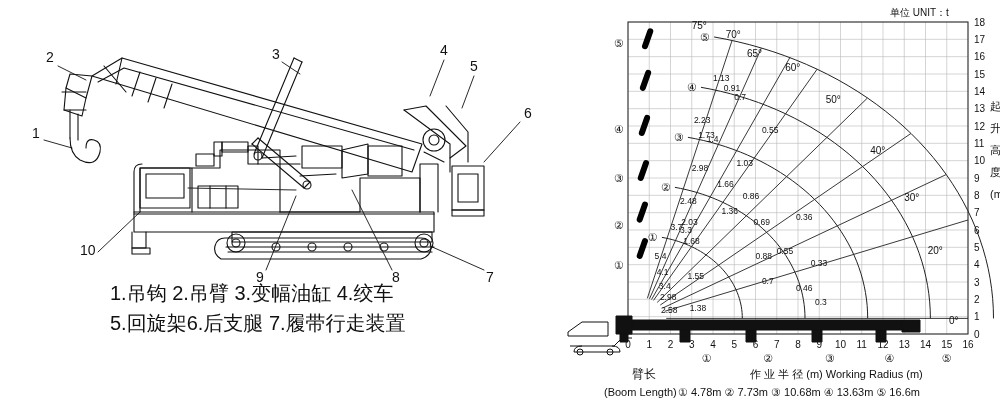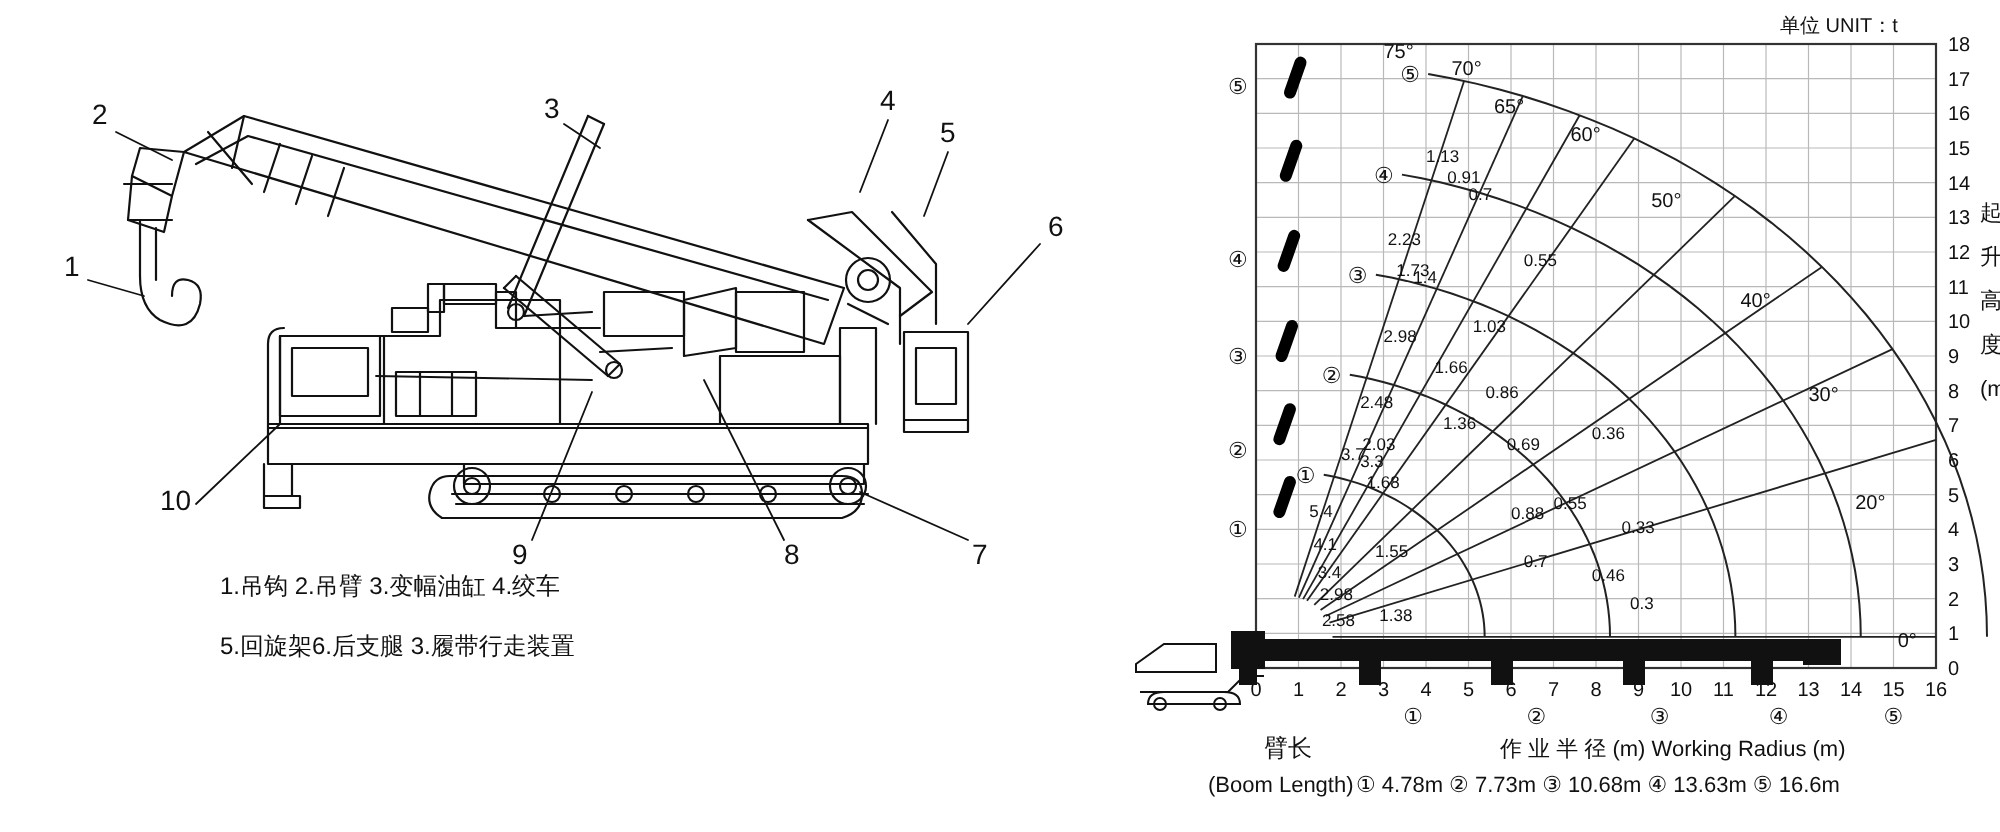--- a/index.html
+++ b/index.html
@@ -1,20 +1,20 @@
 <!DOCTYPE html>
 <html><head>
 <meta charset="utf-8">
 <style>
   html,body{margin:0;padding:0;}
   body{width:1000px;height:416px;background:#ffffff;font-family:"Liberation Sans",sans-serif;overflow:hidden;}
   #root{position:relative;width:1000px;height:416px;}
   .left-panel{position:absolute;left:0;top:0;width:560px;height:416px;}
   .right-panel{position:absolute;left:560px;top:0;width:440px;height:416px;}
-  .legend{position:absolute;left:110px;top:278px;width:420px;color:#111;font-size:12px;line-height:30px;}
+  .legend{position:absolute;left:110px;top:278px;width:420px;color:#111;font-size:20px;line-height:30px;}
   .legend div{white-space:nowrap;}
   svg{display:block;}
   text{font-family:"Liberation Sans",sans-serif;fill:#111;}
 </style>
 </head>
 <body>
 
 <div id="root">
 
   <div class="left-panel">
@@ -141,21 +141,21 @@
         <text x="524" y="118">6</text>
         <text x="486" y="282">7</text>
         <text x="392" y="282">8</text>
         <text x="256" y="282">9</text>
         <text x="80" y="255">10</text>
       </g>
     </svg>
 
     <div class="legend">
       <div>1.吊钩 2.吊臂 3.变幅油缸 4.绞车</div>
-      <div>5.回旋架6.后支腿 3.履带行走装置</div>
+      <div>5.回旋架6.后支腿 7.履带行走装置</div>
     </div>
   </div>
 
   <div class="right-panel">
     <svg id="chart-svg" width="440" height="416" viewBox="0 0 440 416">
         <line x1="68" y1="22" x2="68" y2="334" stroke="#b9b9b9" stroke-width="0.6"></line>
         <line x1="89.25" y1="22" x2="89.25" y2="334" stroke="#b9b9b9" stroke-width="0.6"></line>
         <line x1="110.5" y1="22" x2="110.5" y2="334" stroke="#b9b9b9" stroke-width="0.6"></line>
         <line x1="131.75" y1="22" x2="131.75" y2="334" stroke="#b9b9b9" stroke-width="0.6"></line>
         <line x1="153" y1="22" x2="153" y2="334" stroke="#b9b9b9" stroke-width="0.6"></line>

